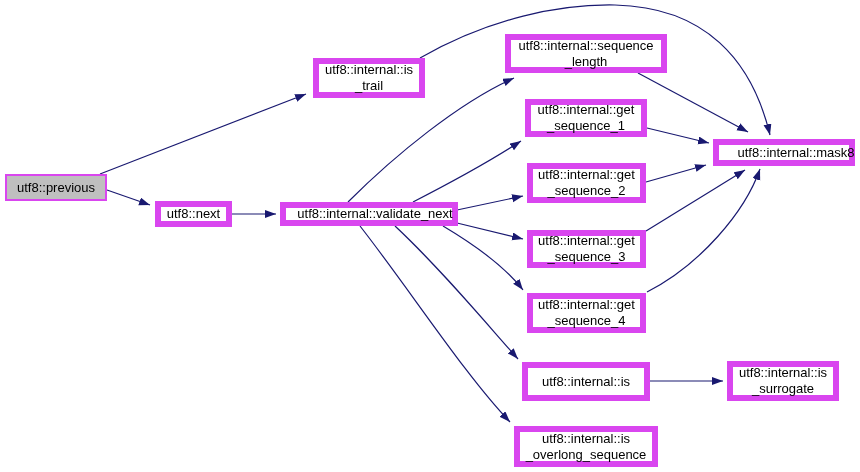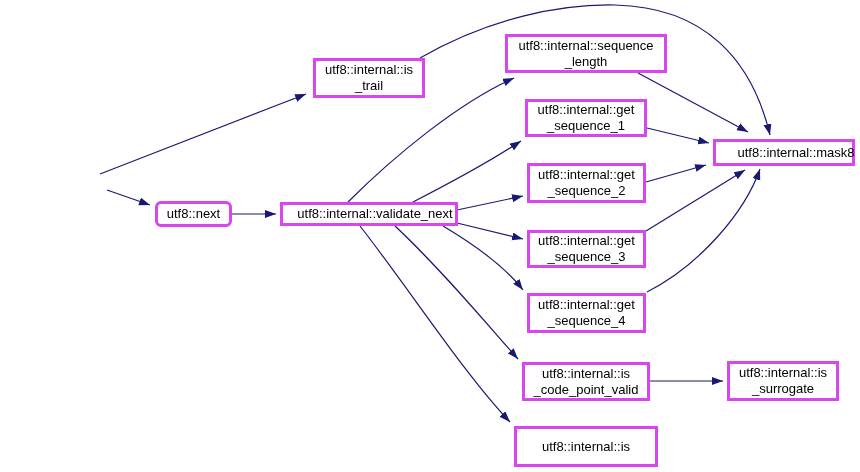--- a/index.html
+++ b/index.html
@@ -5,21 +5,21 @@
   html,body { margin:0; padding:0; background:#ffffff; }
   #canvas {
     position:relative; width:860px; height:472px; background:#ffffff;
     font-family:"Liberation Sans", sans-serif; overflow:hidden;
   }
   #edges { position:absolute; left:0; top:0; width:860px; height:472px; }
   .edge { fill:none; stroke:var(--edge,#191970); stroke-width:1.2px; }
   .arrowhead { fill:var(--edge,#191970); }
   .node {
     position:absolute; box-sizing:border-box;
-    background:var(--nodefill,#ffffff); border:3px solid #d946ef;
+    background:var(--nodefill,#ffffff); border:6px solid #d946ef;
     display:flex; flex-direction:column; align-items:center; justify-content:center;
     font-size:13px; line-height:16px; color:#000000; text-align:center;
     cursor:pointer; white-space:nowrap;
   }
   .node.root { background:var(--rootfill,#bfbfbf); border-width:2px; }
   .node span { display:block; }
 </style>
 </head>
 <body>
 
@@ -43,22 +43,25 @@
     <path class="edge" d="M 360,226 C 410,290 465,375 510,422" marker-end="url(#arrow)"></path>
     <path class="edge" d="M 420,58 C 490,18 560,4 615,5 C 705,7 752,60 770,135" marker-end="url(#arrow)"></path>
     <path class="edge" d="M 638,73 L 748,132" marker-end="url(#arrow)"></path>
     <path class="edge" d="M 647,128 L 709,143" marker-end="url(#arrow)"></path>
     <path class="edge" d="M 646,182 L 706,165" marker-end="url(#arrow)"></path>
     <path class="edge" d="M 646,231 L 745,170" marker-end="url(#arrow)"></path>
     <path class="edge" d="M 647,292 C 700,265 745,212 760,169" marker-end="url(#arrow)"></path>
     <path class="edge" d="M 650,381 L 723,381" marker-end="url(#arrow)"></path>
   </svg>
 
+  <div class="node root" style="left:5px; top:174px; width:102px; height:27px;">
+    <span>utf8::previous</span>
+  </div>
 
-  <div class="node" style="left:155px; top:201px; width:77px; height:26px;border-radius:6px;">
+  <div class="node" style="left:155px; top:201px; width:77px; height:26px;">
     <span>utf8::next</span>
   </div>
 
   <div class="node" style="left:313px; top:58px; width:112px; height:40px;">
     <span>utf8::internal::is</span>
     <span>_trail</span>
   </div>
 
   <div class="node" style="left:280px; top:202px; width:178px; height:24px;padding-left:12px;">
     <span>utf8::internal::validate_next</span>
@@ -88,25 +91,25 @@
     <span>utf8::internal::get</span>
     <span>_sequence_4</span>
   </div>
 
   <div class="node" style="left:713px; top:139px; width:142px; height:27px;padding-left:24px;">
     <span>utf8::internal::mask8</span>
   </div>
 
   <div class="node" style="left:522px; top:362px; width:128px; height:39px;">
     <span>utf8::internal::is</span>
-    <span>_code_point_valid</span>
   </div>
 
   <div class="node" style="left:727px; top:361px; width:112px; height:40px;">
     <span>utf8::internal::is</span>
     <span>_surrogate</span>
   </div>
 
   <div class="node" style="left:514px; top:426px; width:144px; height:41px;">
     <span>utf8::internal::is</span>
+    <span>_overlong_sequence</span>
   </div>
 
 </div>
 
 </body></html>

